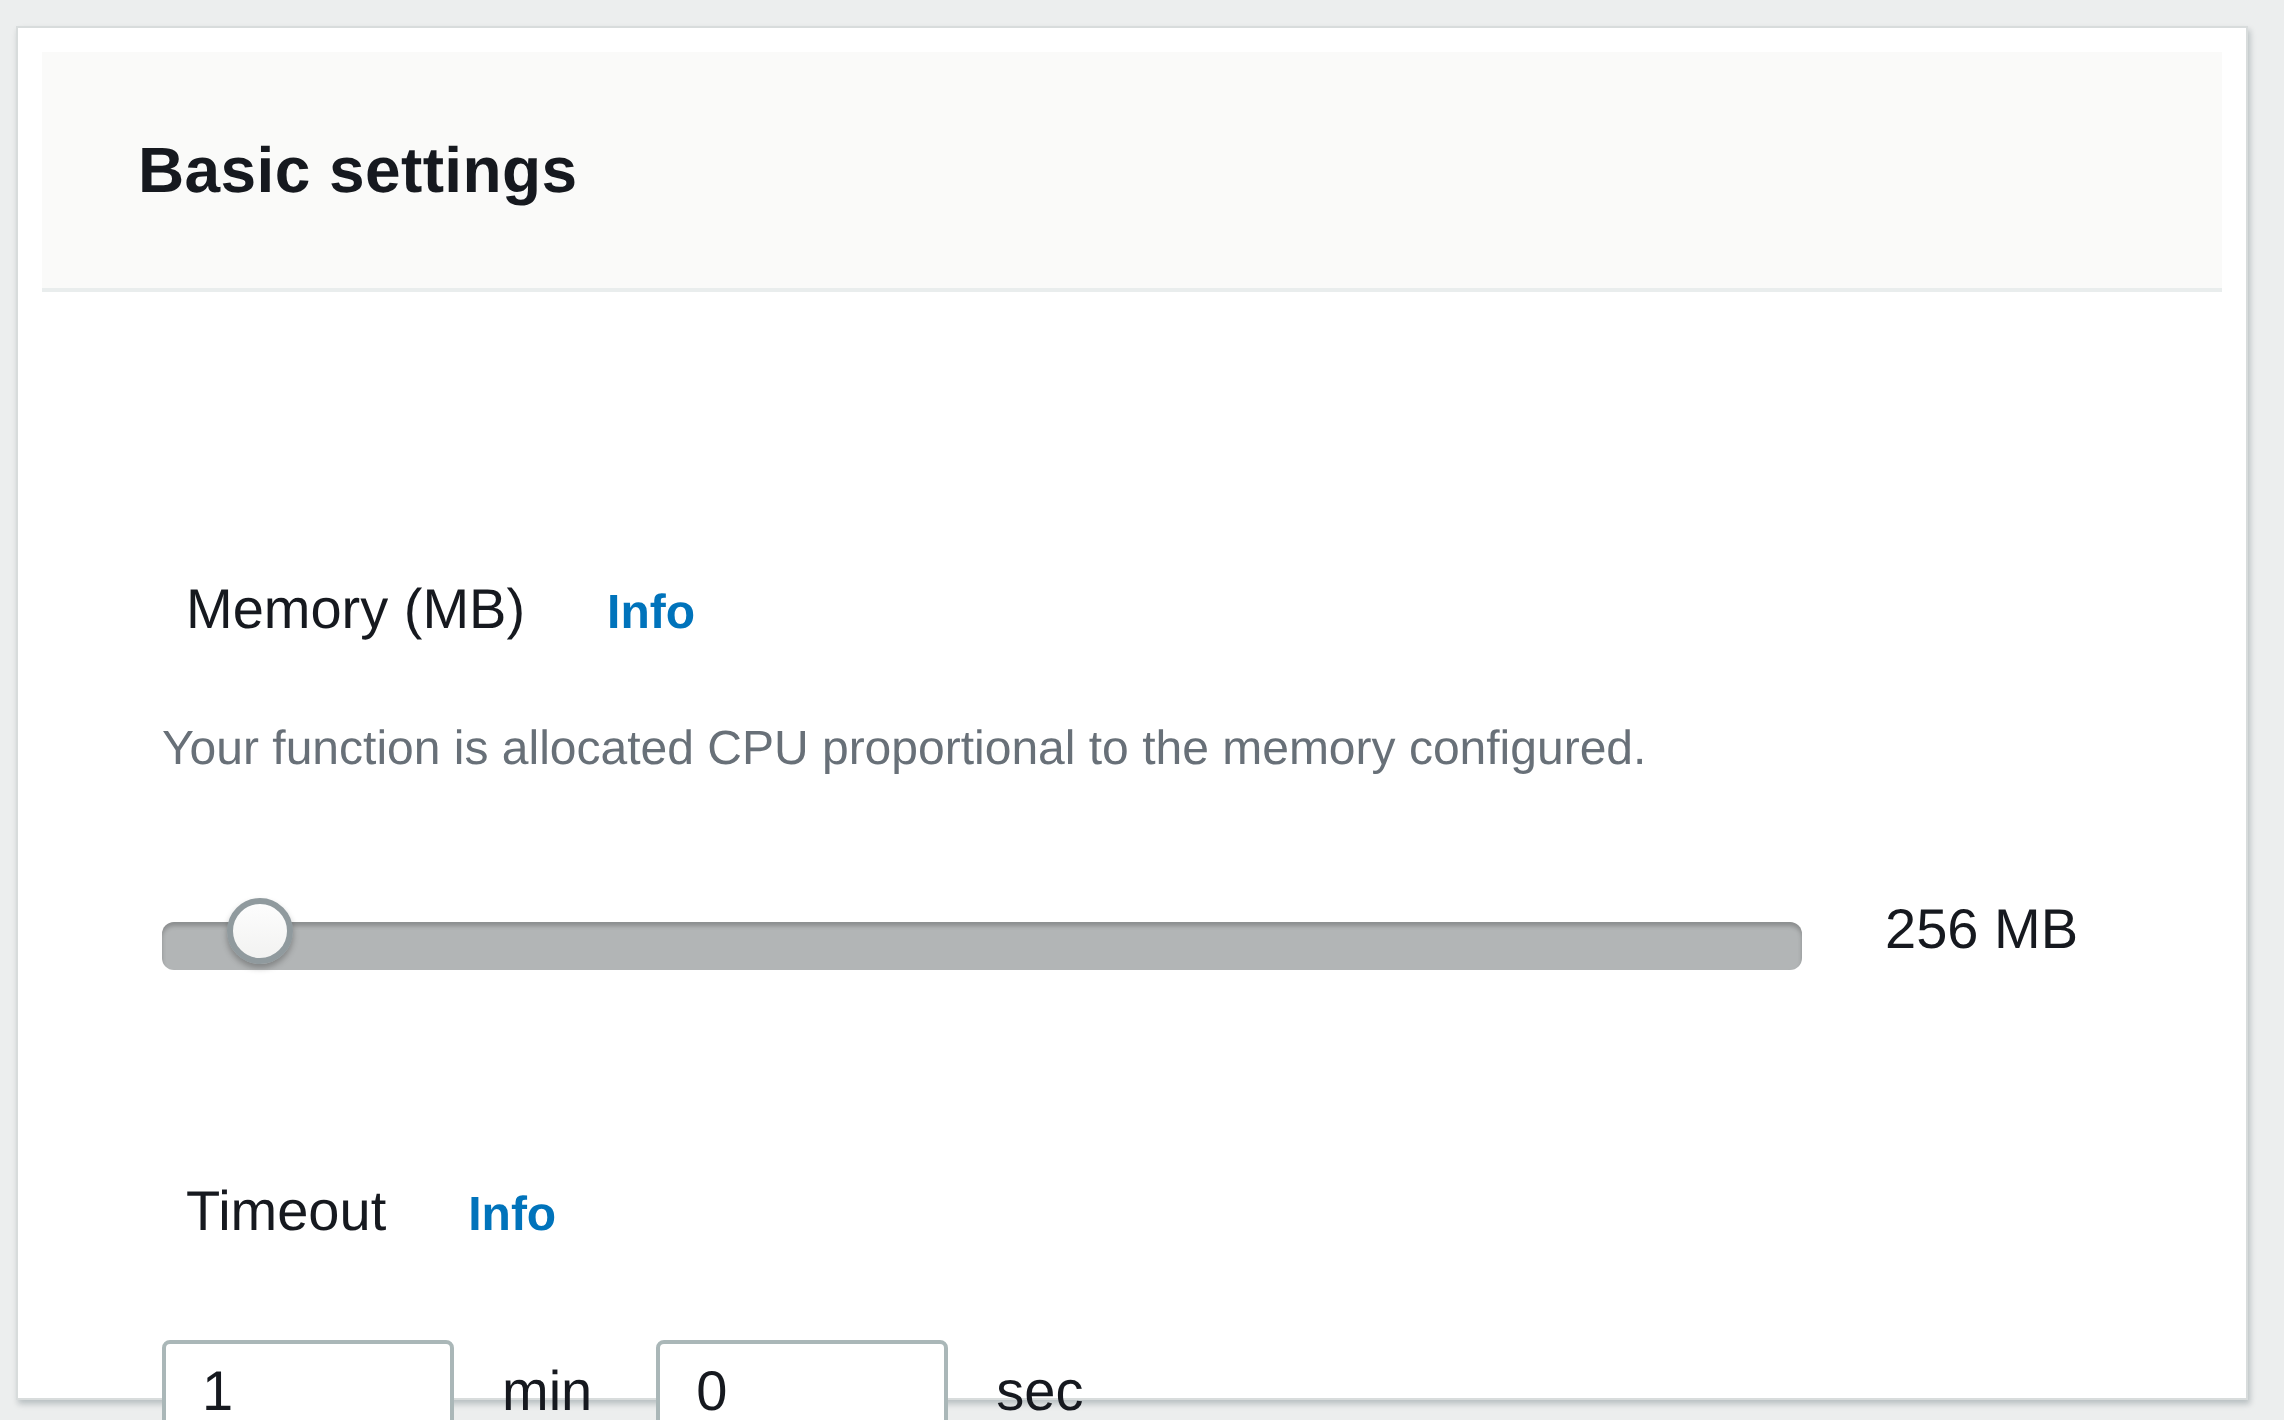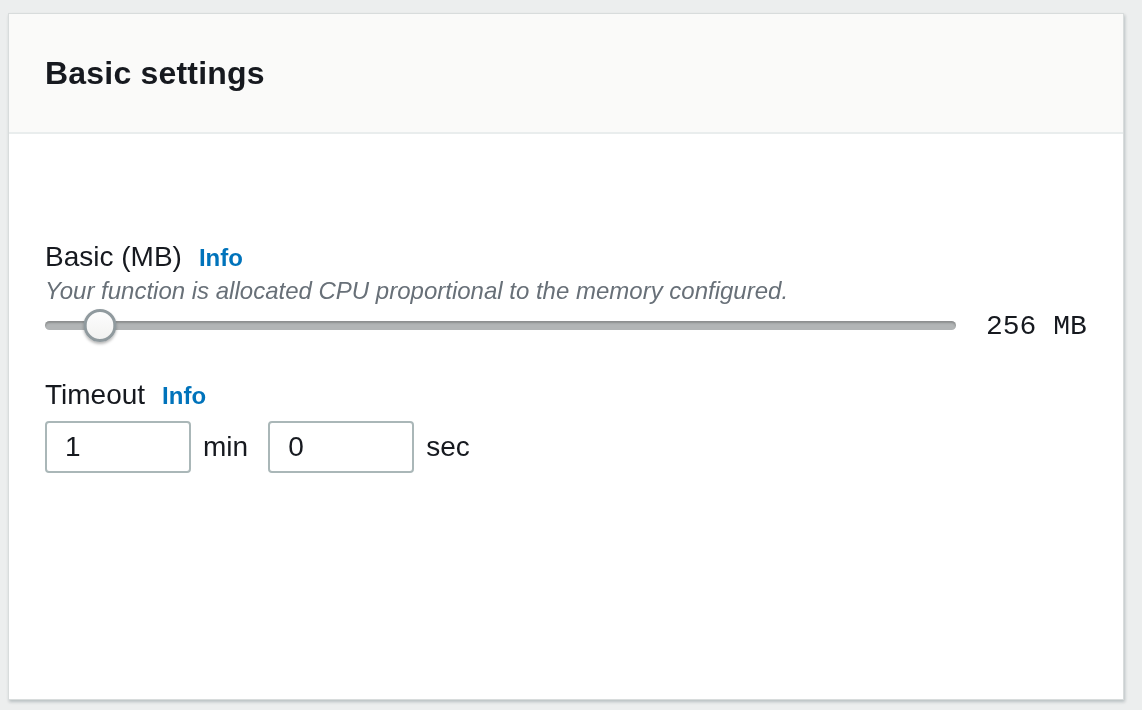--- a/index.html
+++ b/index.html
@@ -1,15 +1,15 @@
 <!DOCTYPE html>
 <html><head>
 <meta charset="utf-8">
 <style>
-  * { box-sizing: border-box; margin: 0; padding: 0; }
+  * { box-sizing: border-box; margin: 0; padding: 12px; }
   html, body {
     width: 1142px; height: 710px;
     background: #eceeee;
     font-family: "Liberation Sans", "DejaVu Sans", sans-serif;
     color: #16191f;
     overflow: hidden;
   }
   .panel {
     position: absolute;
     left: 8px; top: 13px;
@@ -69,27 +69,25 @@
     width: 770px;
     height: 58px;
     padding: 0 18px;
   }
   .field-memory { margin-top: 52px; }
   .help-text {
     margin-top: 4px;
     font-size: 24px;
     line-height: 28px;
     color: #687078;
-    font-style: italic;
   }
   .slider-row {
-    margin-top: 4px;
+    margin-top: 24px;
     display: flex;
-    align-items: flex-end;
-    font-family: Liberation Mono, monospace;
+    align-items: center;
   }
   .slider {
     position: relative;
     width: 911px;
     height: 33px;
     cursor: pointer;
   }
   .slider-track {
     position: absolute;
     left: 0; right: 0;
@@ -141,21 +139,21 @@
 <div class="panel">
   <div class="panel-header">
     <h2 class="panel-title">Basic settings</h2>
   </div>
 
   <div class="panel-body">
 
 
     <div class="field field-memory">
       <div class="label-row">
-        <label class="field-label">Basic (MB)</label>
+        <label class="field-label">Memory (MB)</label>
         <a class="info-link" href="#">Info</a>
       </div>
       <div class="help-text">Your function is allocated CPU proportional to the memory configured.</div>
       <div class="slider-row">
         <div class="slider">
           <div class="slider-track"></div>
           <div class="slider-thumb" style="left: 6%;"></div>
         </div>
         <div class="slider-value">256 MB</div>
       </div>

